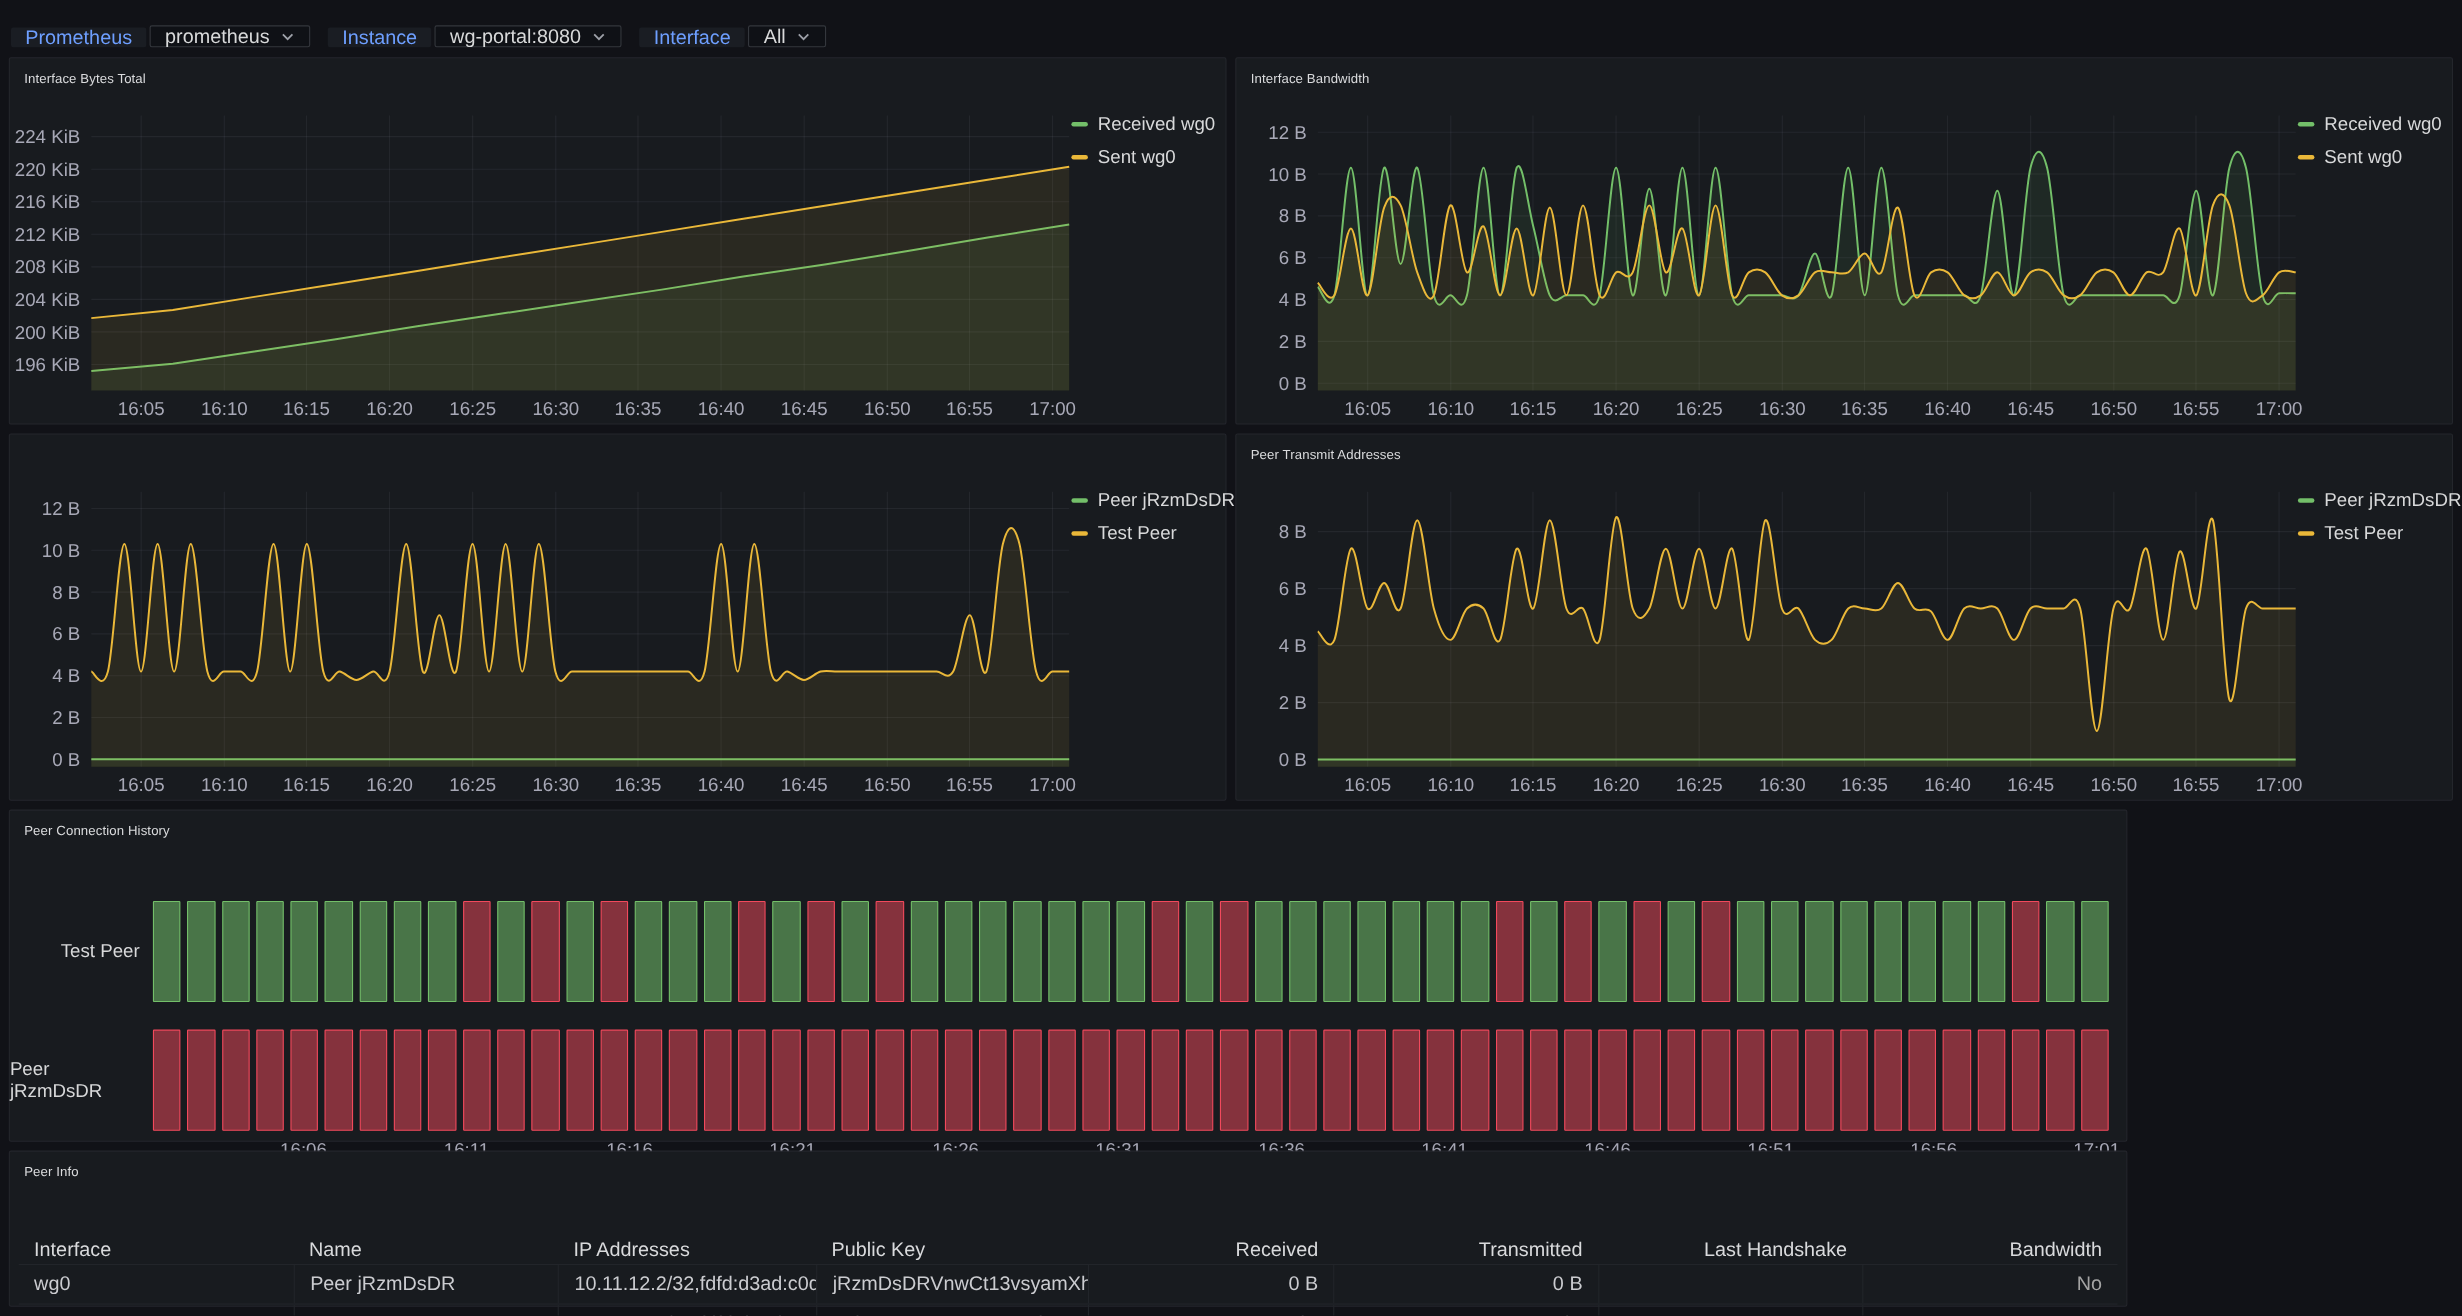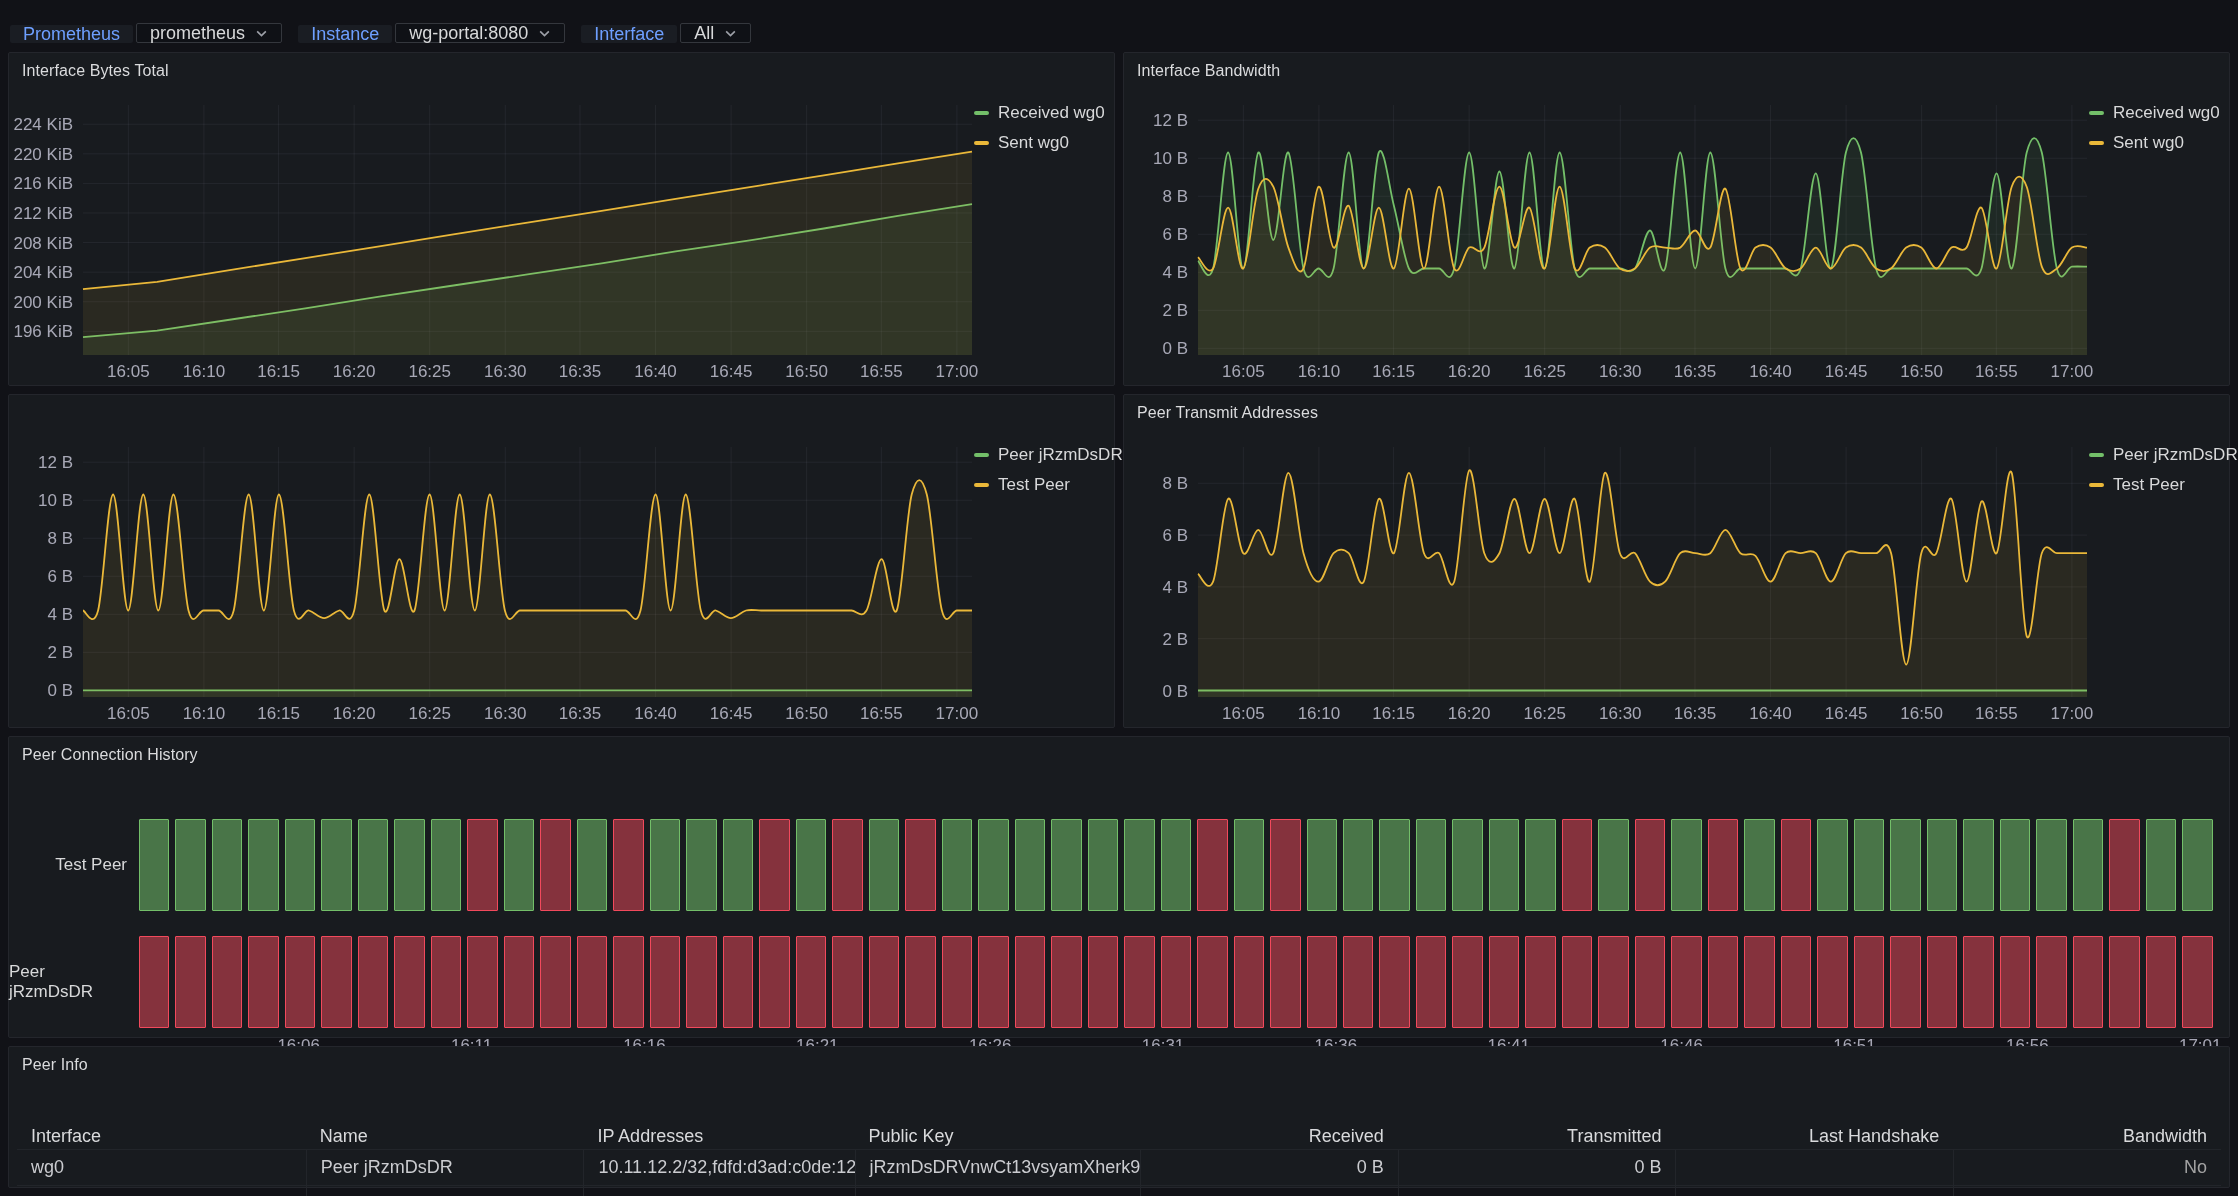--- a/index.html
+++ b/index.html
@@ -16,24 +16,24 @@
   .vgroup{display:flex;align-items:flex-end;gap:3px;height:34px;}
   .chip{display:flex;align-items:center;border-radius:2px;font-size:18px;line-height:1;}
   .chip.lab{background:#1A1D23;color:#6E9FFF;padding:0 13px;font-weight:500;}
   .chip.val{background:#0F1116;border:1px solid #34373D;color:#D8D9DA;padding:0 13px;gap:10px;cursor:pointer;}
   .chev{width:13px;height:13px;color:#9DA0A8;flex:0 0 auto;}
   
   .dash{padding:0 8px 8px 8px;display:flex;flex-direction:column;gap:8px;}
   .rowflex{display:flex;gap:8px;}
   .panel{background:#181B1F;border:1px solid #24262C;border-radius:2px;position:relative;box-sizing:border-box;}
   .p-chart{width:1107px;height:334px;}
-  .p-wide{width:2222px;}
+  .p-wide{width:1926px;}
   .p-hist{height:302px;}
   .p-table{height:142px;}
-  .p-title{height:36px;display:flex;align-items:center;padding:0 13px;font-size:16px;font-weight:500;color:#DADBDD;letter-spacing:.1px;cursor:pointer;}
+  .p-title{height:36px;display:flex;align-items:center;padding:0 13px;font-size:12px;font-weight:500;color:#DADBDD;letter-spacing:.1px;cursor:pointer;}
   .mount{position:absolute;left:0;right:0;top:36px;bottom:0;}
   
   .legend{position:absolute;top:14px;right:8px;width:132px;}
   .litem{display:flex;align-items:center;gap:9px;margin-bottom:10px;font-size:17px;color:#D8D9DA;cursor:pointer;white-space:nowrap;}
   .lswatch{width:15px;height:4px;border-radius:2px;flex:0 0 auto;}
   
   .sh-wrap{position:absolute;left:0;right:16px;top:36px;bottom:0;}
   .sh-row{display:flex;align-items:stretch;height:92px;}
   .sh-row.first{margin-top:10px;}
   .sh-row.second{margin-top:25px;}

